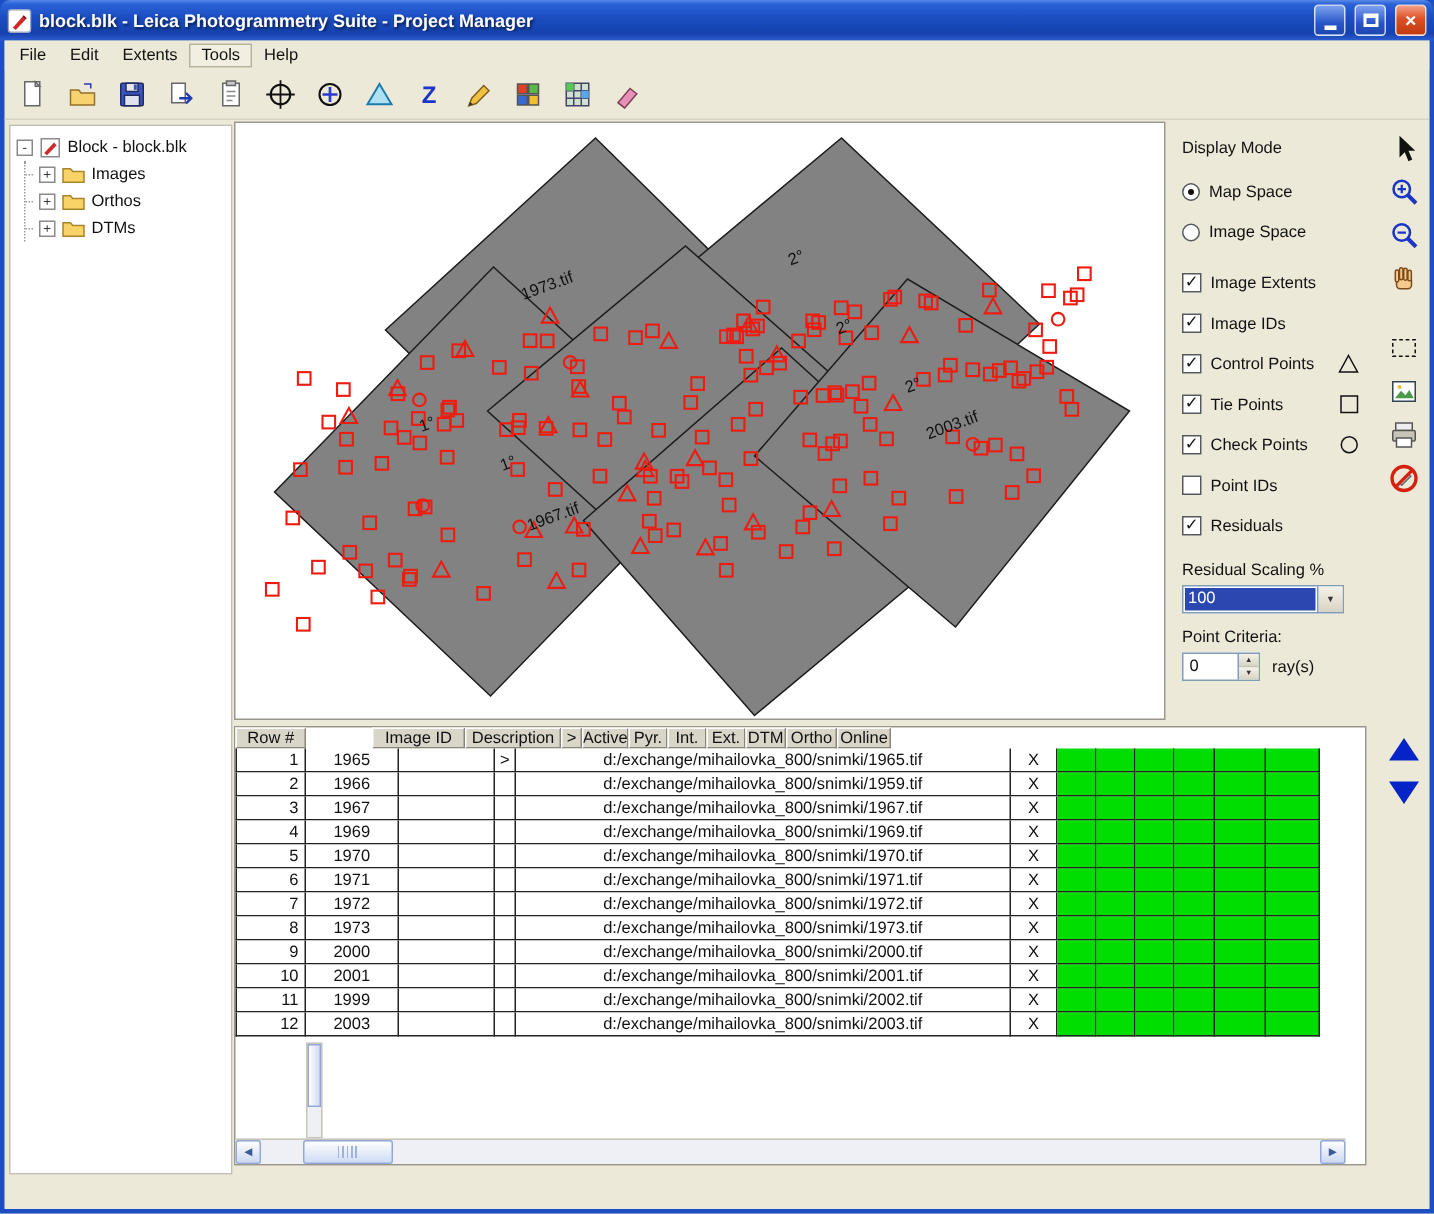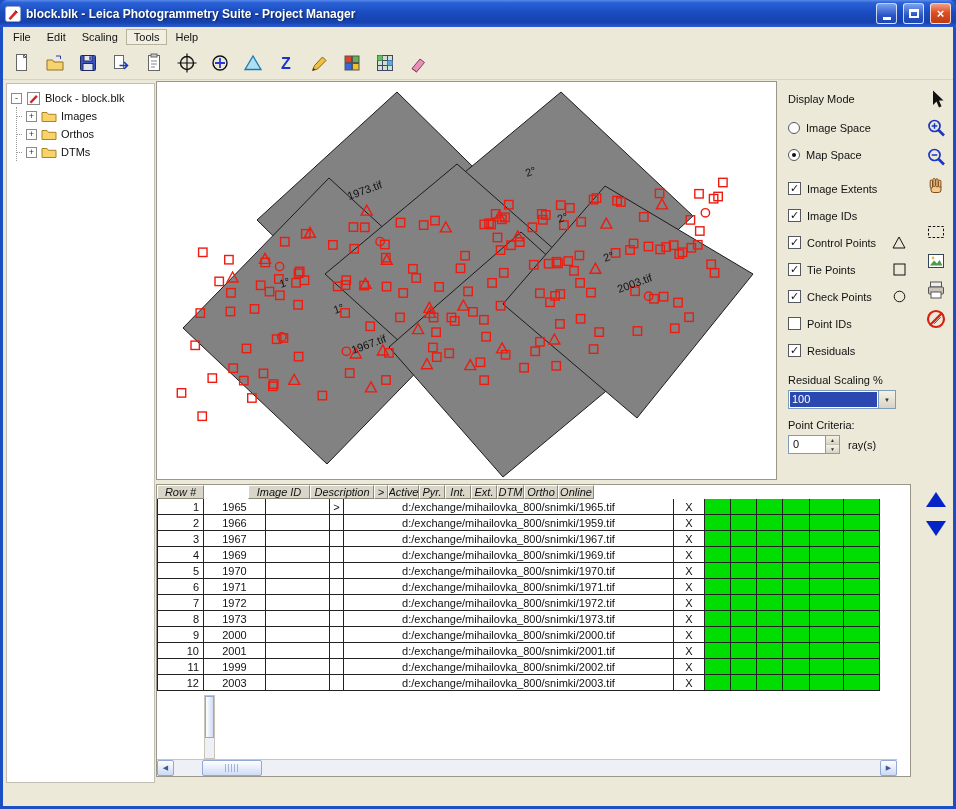--- a/index.html
+++ b/index.html
@@ -57,21 +57,21 @@
   .spin-val{flex:1;padding:2px 0 0 4px;}
   .spin-btns{width:14px;display:flex;flex-direction:column;border-left:1px solid #7f9db9;}
   .spin-btns div{flex:1;background:linear-gradient(180deg,#f4f2e8,#d8d4c4);font-size:5px;color:#333;display:flex;align-items:center;justify-content:center;border-bottom:1px solid #c8c4b4;}
   .spin-btns div:last-child{border-bottom:none;}
 
   .tools-col{position:absolute;left:916px;top:3px;width:34px;display:flex;flex-direction:column;align-items:center;gap:5px;padding-top:4px;}
   .tool2{width:26px;height:24px;display:flex;align-items:center;justify-content:center;}
   .tool2.gap{margin-top:17px;}
 
   .table-wrap{position:absolute;left:153px;top:404px;width:755px;height:293px;background:#fff;border:1px solid #9a968a;}
-  .thead{display:flex;height:14px;font-style:italic;}
+  .thead{display:flex;height:14px;}
   .th{background:#d9d5c9;border-top:1px solid #fff;border-left:1px solid #fff;border-right:1px solid #8a8678;border-bottom:1px solid #8a8678;display:flex;align-items:center;justify-content:center;overflow:hidden;white-space:nowrap;flex:none;}
   .trow{display:flex;height:16px;}
   .td{border-right:1px solid #222;border-bottom:1px solid #222;display:flex;align-items:center;overflow:hidden;white-space:nowrap;flex:none;background:#fff;}
   .td.first{border-left:1px solid #222;}
   .c-center{justify-content:center;}
   .c-right{justify-content:flex-end;padding-right:4px;}
 
   .vscroll{position:absolute;left:47px;top:210px;bottom:17px;width:11px;background:#eef0f6;border:1px solid #c8c4b8;}
   .v-thumb{position:absolute;left:0;top:0;width:9px;height:42px;background:linear-gradient(90deg,#fefefe,#cfdcf6);border:1px solid #93a8d4;}
 
@@ -103,21 +103,21 @@
       </div>
     <div class="tb-btn tb-close">
         <span>×</span>
       </div>
   </div>
 
   <div class="frame">
     <div class="menubar" id="menubar">
         <div class="menu-item">File</div>
         <div class="menu-item">Edit</div>
-        <div class="menu-item">Scaling</div>
+        <div class="menu-item">Extents</div>
         <div class="menu-item boxed">Tools</div>
         <div class="menu-item">Help</div>
       </div>
     <div class="toolbar" id="toolbar">
         <div class="tool-btn">
           <span class="ticon">
             <svg width="22" height="22">
               <rect x="5.5" y="2.5" width="10" height="16" fill="#fff" stroke="#666"></rect>
               <path d="M12.5 2.5 L15.5 5.5 L12.5 5.5 Z" fill="#cfcfcf" stroke="#666"></path>
             </svg>
@@ -469,26 +469,26 @@
               <text x="178" y="232" transform="rotate(-20 178 232)">1°</text>
               <text x="196" y="272" transform="rotate(-20 196 272)">1967.tif</text>
             </g>
           </svg>
       </div>
 
       <div class="display-panel">
         <div class="panel-title">Display Mode</div>
         <div id="radio-rows">
             <div class="prow">
+              <span class="radio sel"></span>
+              <span class="plabel">Map Space</span>
+            </div>
+            <div class="prow">
               <span class="radio"></span>
               <span class="plabel">Image Space</span>
-            </div>
-            <div class="prow">
-              <span class="radio sel"></span>
-              <span class="plabel">Map Space</span>
             </div>
           </div>
         <div id="check-rows">
             <div class="prow">
               <span class="check">✓</span>
               <span class="plabel">Image Extents</span>
             </div>
             <div class="prow">
               <span class="check">✓</span>
               <span class="plabel">Image IDs</span>

